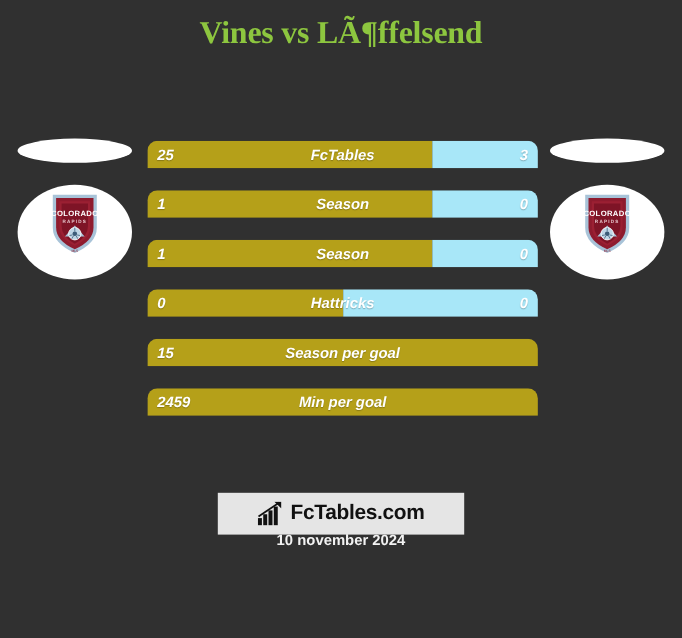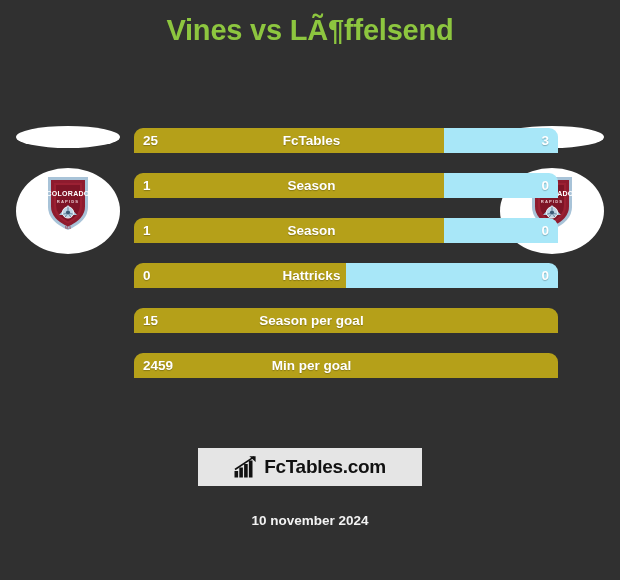--- a/index.html
+++ b/index.html
@@ -26,20 +26,21 @@
     top: 12px;
     left: 0;
     width: 620px;
     text-align: center;
     color: #8DC63F;
     font-size: 29px;
     font-weight: bold;
     letter-spacing: -0.2px;
     line-height: 36px;
     white-space: nowrap;
+    font-family: Liberation Serif, serif;
   }
   .subtitle {
     position: absolute;
     top: 63px;
     left: 0;
     width: 620px;
     text-align: center;
     color: #f2f2f2;
     font-size: 13.5px;
     font-weight: bold;
@@ -85,23 +86,24 @@
 
   
   .stats {
     position: absolute;
     left: 134px;
     top: 128px;
     width: 355px;
   }
   .stat-row {
     position: relative;
-    width: 424px;
+    width: 355px;
     height: 25px;
     margin-bottom: 20px;
+    font-style: italic;
   }
   .bar-track {
     position: absolute;
     inset: 0;
     border-radius: 9px 9px 0 0;
     overflow: hidden;
   }
   .bar-left {
     position: absolute;
     left: 0;
@@ -162,21 +164,21 @@
   .logo-icon { display: block; width: 24px; height: 22px; }
   .logo-text {
     font-size: 19px;
     font-weight: bold;
     color: #111111;
     letter-spacing: -0.3px;
     line-height: 22px;
   }
   .footer-date {
     position: absolute;
-    top: 512px;
+    top: 482px;
     left: 0;
     width: 620px;
     text-align: center;
     color: #f2f2f2;
     font-size: 13.5px;
     font-weight: bold;
     line-height: 18px;
   }
 </style>
 </head>

